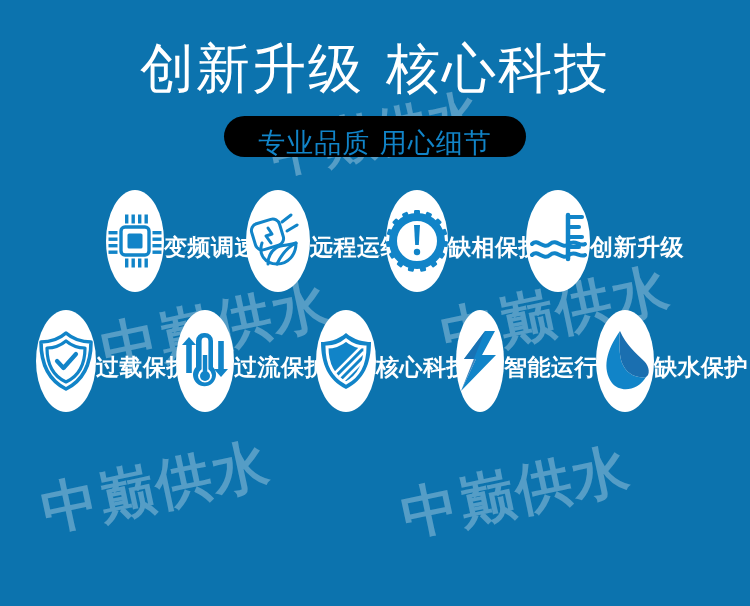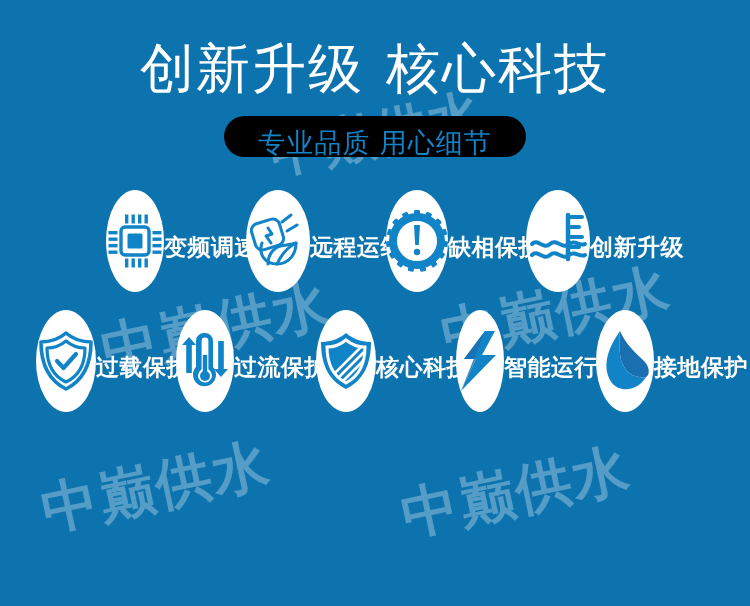--- a/index.html
+++ b/index.html
@@ -320,19 +320,19 @@
 
       <div class="cell">
         <div class="disc">
           <span>
             <svg width="58" height="64" viewBox="0 0 58 64">
               <path d="M24 2 C10 22, 6 40, 16 54 C24 64, 42 62, 50 48 C40 50, 30 44, 26 34 C23 26, 23 12, 24 2 Z" fill="#1184c8"></path>
               <path d="M24 2 C30 16, 40 24, 48 32 C54 38, 54 46, 50 48 C40 50, 30 44, 26 34 C23 26, 23 12, 24 2 Z" fill="#1a6fb0"></path>
             </svg>
           </span>
         </div>
-        <div class="cell-label">接地保护</div>
+        <div class="cell-label">缺水保护</div>
       </div>
 
     </div>
 
   </div>
 </div>
 
 </body></html>

